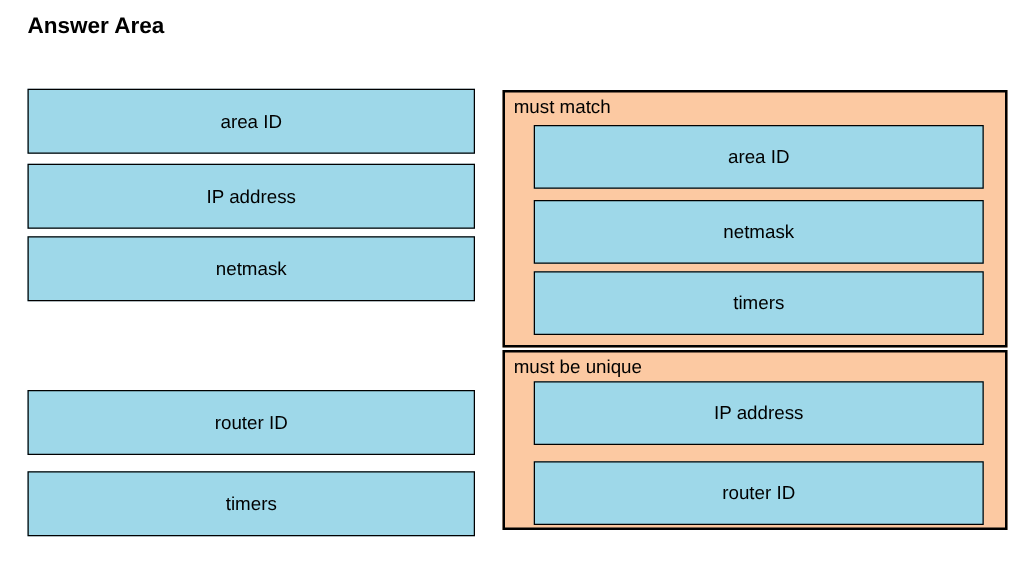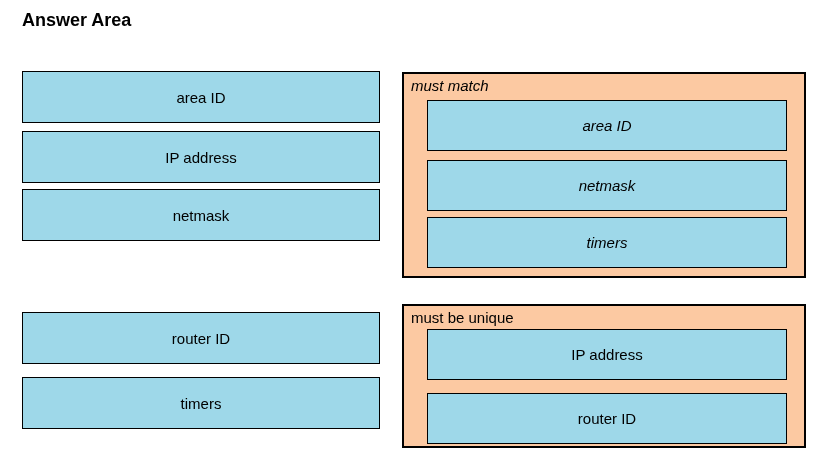--- a/index.html
+++ b/index.html
@@ -48,22 +48,22 @@
   .drag-item.pos-5{top:312px;}
   .drag-item.pos-6{top:377px;}
 
   .drop-panel{
     position:absolute;
     left:402px;
     width:404px;
     background:var(--panel-fill);
     border:2px solid var(--stroke);
   }
-  .drop-panel.match{top:72px;height:206px;font-style:italic;}
-  .drop-panel.unique{top:304px;height:144px;}
+  .drop-panel.match{top:72px;height:206px;}
+  .drop-panel.unique{top:280px;height:144px;}
   .panel-label{
     position:absolute;
     left:7px;
     top:3px;
     font-size:15px;
   }
   .panel-item{
     position:absolute;
     left:23px;
     width:360px;

